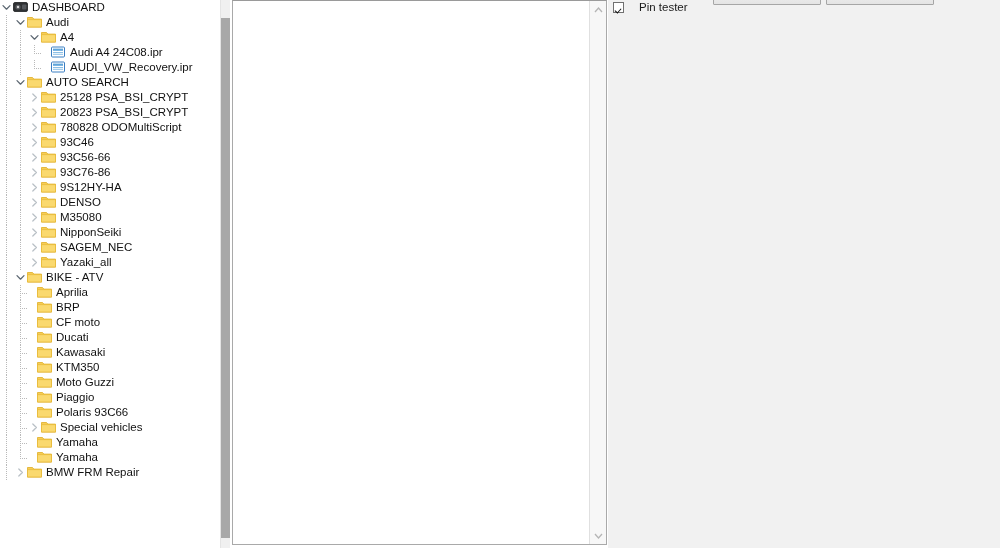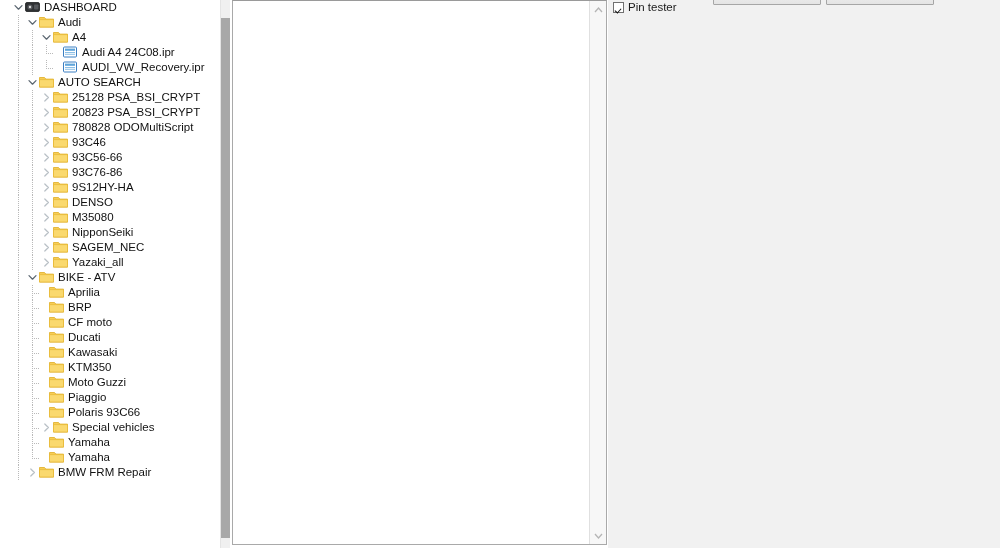--- a/index.html
+++ b/index.html
@@ -7,21 +7,21 @@
     width:1000px;height:548px;overflow:hidden;
     font-family:"Liberation Sans",sans-serif;
     font-size:12px;color:#000;background:#ffffff;
     -webkit-font-smoothing:antialiased;
   }
   #app{position:relative;width:1000px;height:548px;}
 
   
   #tree-panel{
     position:absolute;left:0;top:0;width:220px;height:548px;
-    background:#ffffff;overflow:hidden;padding-left:12px;
+    background:#ffffff;overflow:hidden;
   }
   .tree-row{
     position:relative;height:15px;line-height:15px;
     white-space:nowrap;font-size:11.5px;color:#111;
     display:flex;align-items:center;
   }
   .guide{
     flex:0 0 14px;height:15px;position:relative;
   }
   .guide.dotted:before{
@@ -98,21 +98,21 @@
     position:absolute;top:0;width:108px;height:19px;
     background:linear-gradient(to bottom,#f6f6f6,#e4e4e4);
     border:1px solid #a6a6a6;border-radius:1px;
     font-size:11.5px;color:#444;text-align:center;line-height:19px;
     box-sizing:border-box;
   }
   #sr-read{left:0;}
   #sr-write{left:113px;}
 
   #pin-tester{
-    position:absolute;left:5px;top:1px;display:flex;align-items:center;gap:4px;
+    position:absolute;left:5px;top:1px;display:flex;align-items:center;gap:15px;
     font-size:11.5px;color:#1a1a1a;
   }
   .cbx{
     width:11px;height:11px;background:#fff;border:1px solid #707070;
     position:relative;box-sizing:border-box;
   }
   .cbx:after{
     content:"";position:absolute;left:2px;top:4px;width:3px;height:5px;
     border:solid #111;border-width:0 1.4px 1.4px 0;transform:rotate(42deg);
   }

